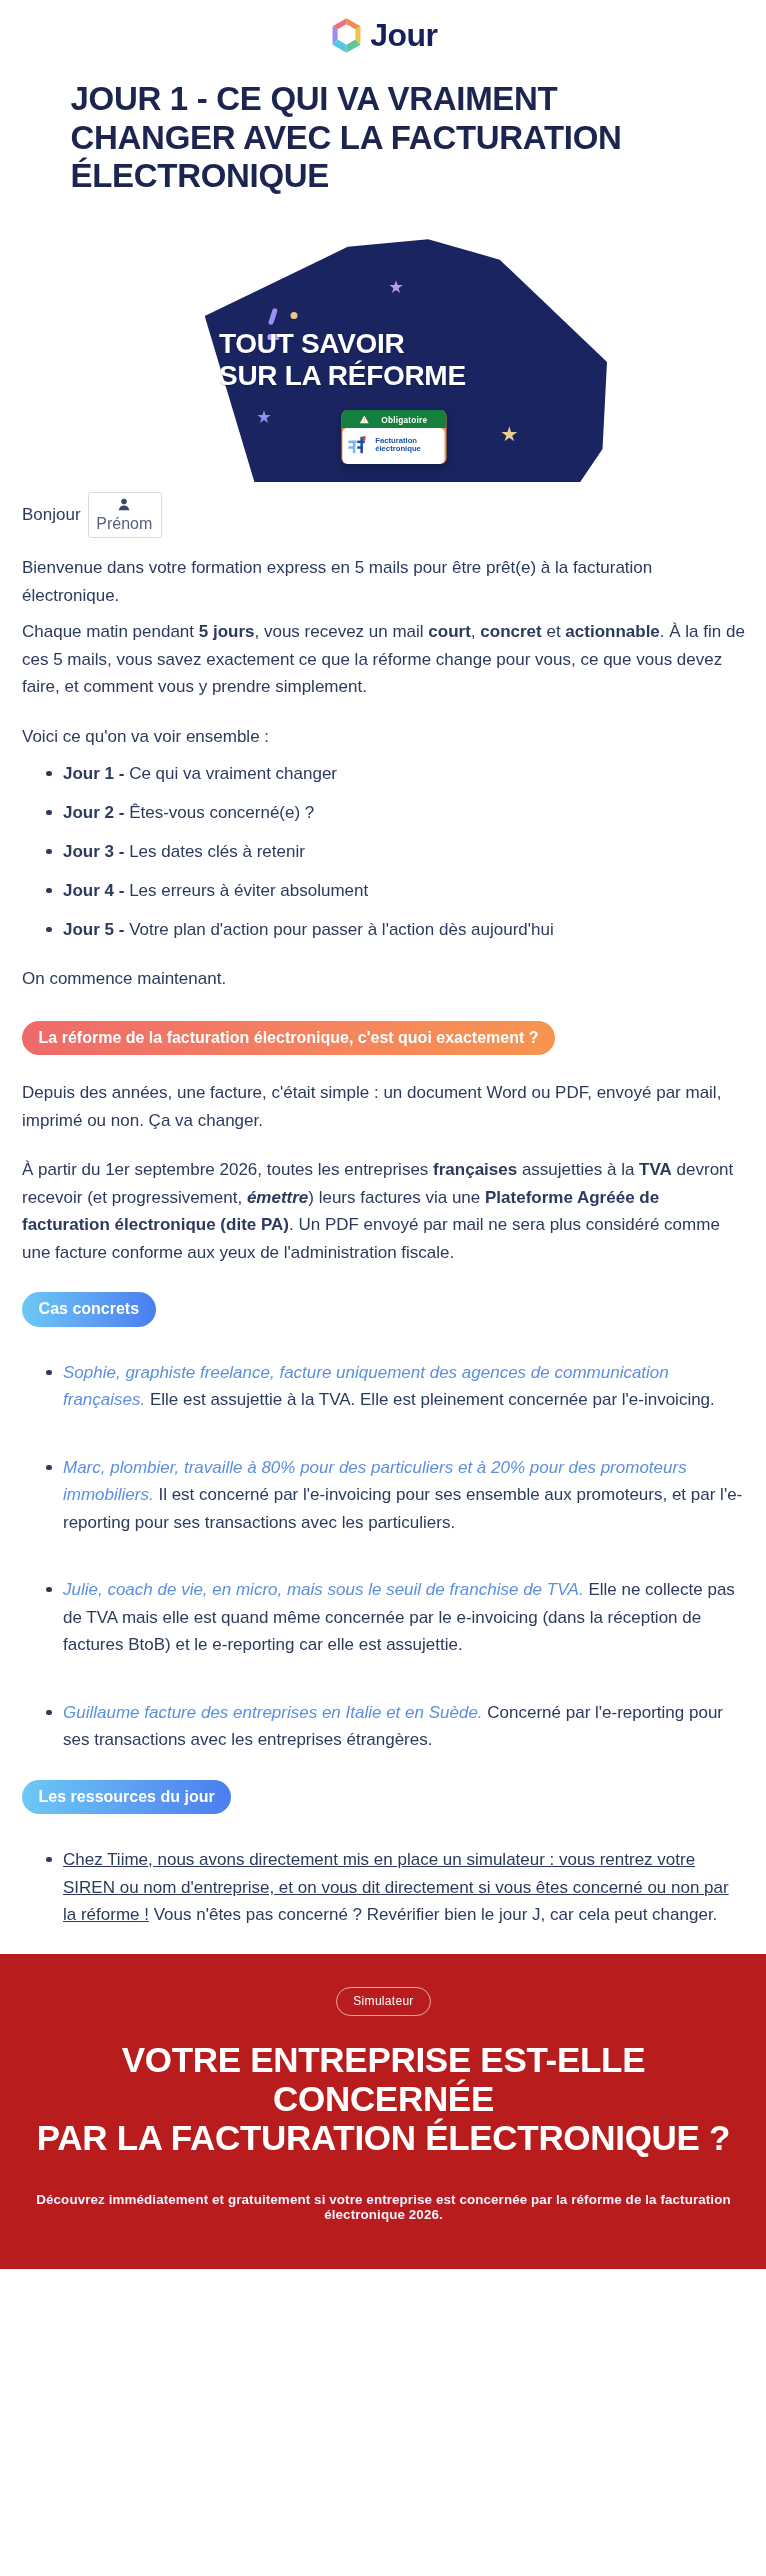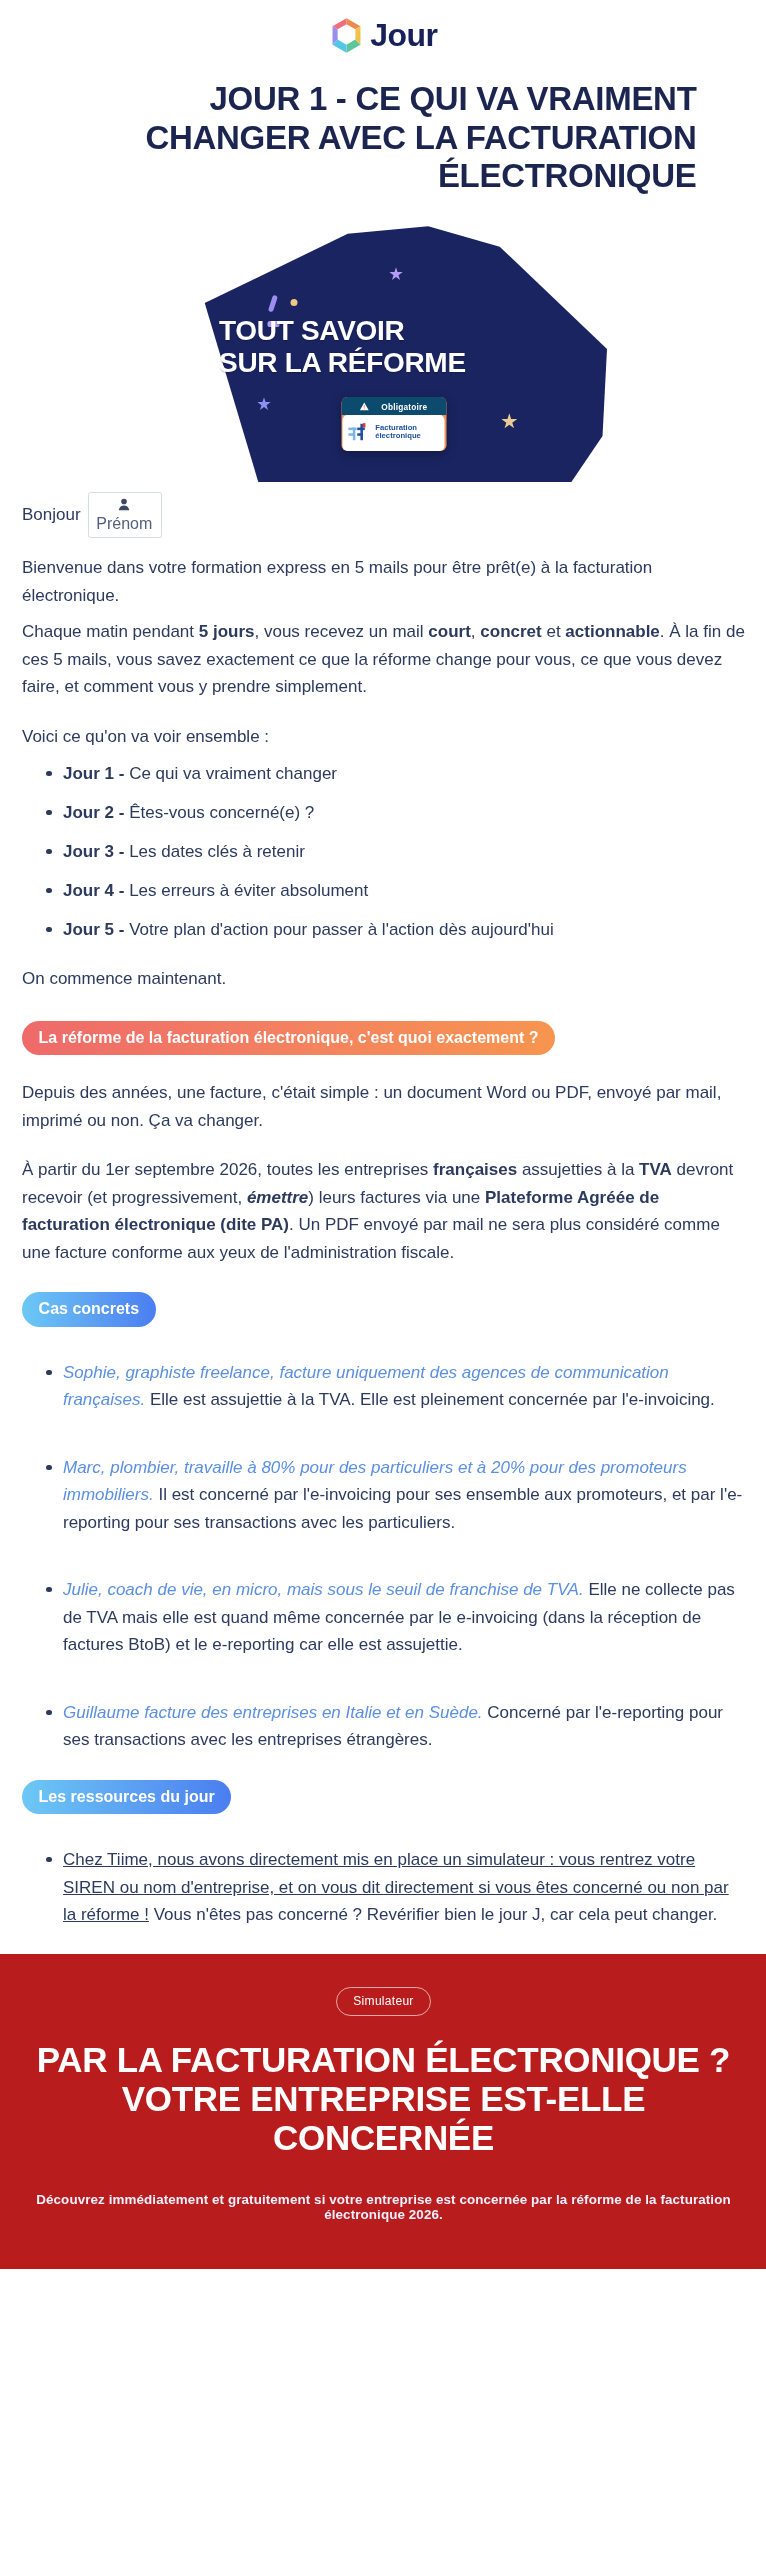--- a/index.html
+++ b/index.html
@@ -17,31 +17,31 @@
   
   .logo-bar { padding:16.6px 0 6.4px; display:flex; justify-content:center; align-items:center; }
   .logo { display:flex; align-items:center; gap:7.7px; }
   .logo-mark { width:33px; height:37px; display:block; }
   .logo-word { font-size:32px; font-weight:700; color:#16205a; letter-spacing:-0.6px; line-height:1; }
 
   
   .title {
     margin:20.4px auto 0;
     width:626px;
-    text-align:right;
+    text-align:left;
     font-size:33px;
     line-height:1.16;
     font-weight:700;
     color:#1b2550;
     letter-spacing:-0.3px;
   }
 
   
   .hero { position:relative; height:256px; margin-top:31px; overflow:hidden; }
-  .hero-inner { position:absolute; left:50%; transform:translateX(-50%); top:0; width:447px; height:256px; }
+  .hero-inner { position:absolute; left:50%; transform:translateX(-50%); top:13px; width:447px; height:256px; }
   .hero-blob {
     position:absolute; inset:0;
     background:#1a2461;
     clip-path: polygon(22% 100%, 10% 30%, 42% 3%, 60% 0%, 76% 8%, 100% 48%, 99% 82%, 92% 100%);
     border-radius:9px;
   }
   .hero-txt {
     position:absolute; left:59px; top:89px; z-index:4;
     color:#ffffff; font-weight:700; font-size:28px; line-height:1.12;
     letter-spacing:-0.3px; text-shadow:0 0.6px 1.3px rgba(0,0,0,.25);
@@ -58,21 +58,21 @@
   .dot1 { left:130px; top:73px; width:7px; height:7px; background:#ecc987; border-radius:50%; }
   .bar2 { left:107px; top:95px; width:12.8px; height:5.8px; background:#b69bf4; border-radius:2.6px; }
 
   .fe-card {
     position:absolute; z-index:5; left:181px; top:171px;
     width:105px; border-radius:5.8px; overflow:hidden;
     box-shadow:0 3.2px 10.2px rgba(0,0,0,.28);
     background:#f09455;
   }
   .fe-head {
-    background:#0c4a6e; color:#fff;
+    background:#15803d; color:#fff;
     font-size:8.3px; font-weight:600; letter-spacing:0.2px;
     display:flex; align-items:center; justify-content:center; gap:12px;
     padding:4.5px 0 3.8px;
   }
   .fe-body {
     background:#fff; border-radius:5.1px; margin:0 1.9px 0;
     padding:5.8px 3.8px 7.7px; display:flex; align-items:center; gap:4.5px;
   }
   .fe-logo { width:24px; height:22px; flex:none; }
   .fe-logo-txt { font-size:7.7px; font-weight:700; color:#1d4f9e; line-height:1.12; }
@@ -267,20 +267,20 @@
     </div>
 
     <ul class="res">
       <li><a class="res-link">Chez Tiime, nous avons directement mis en place un simulateur : vous rentrez votre SIREN ou nom d'entreprise, et on vous dit directement si vous êtes concerné ou non par la réforme !</a><span> Vous n'êtes pas concerné ? Revérifier bien le jour J, car cela peut changer.</span></li>
     </ul>
   </div>
 
   <div class="cta">
     <span class="cta-tag">Simulateur</span>
     <div class="cta-h">
+      <div>VOTRE ENTREPRISE EST-ELLE CONCERNÉE</div>
       <div>PAR LA FACTURATION ÉLECTRONIQUE ?</div>
-      <div>VOTRE ENTREPRISE EST-ELLE CONCERNÉE</div>
     </div>
     <div class="cta-sub">Découvrez immédiatement et gratuitement si votre entreprise est concernée par la réforme de la facturation électronique 2026.</div>
   </div>
 
 </div>
 
 
 </body></html>

